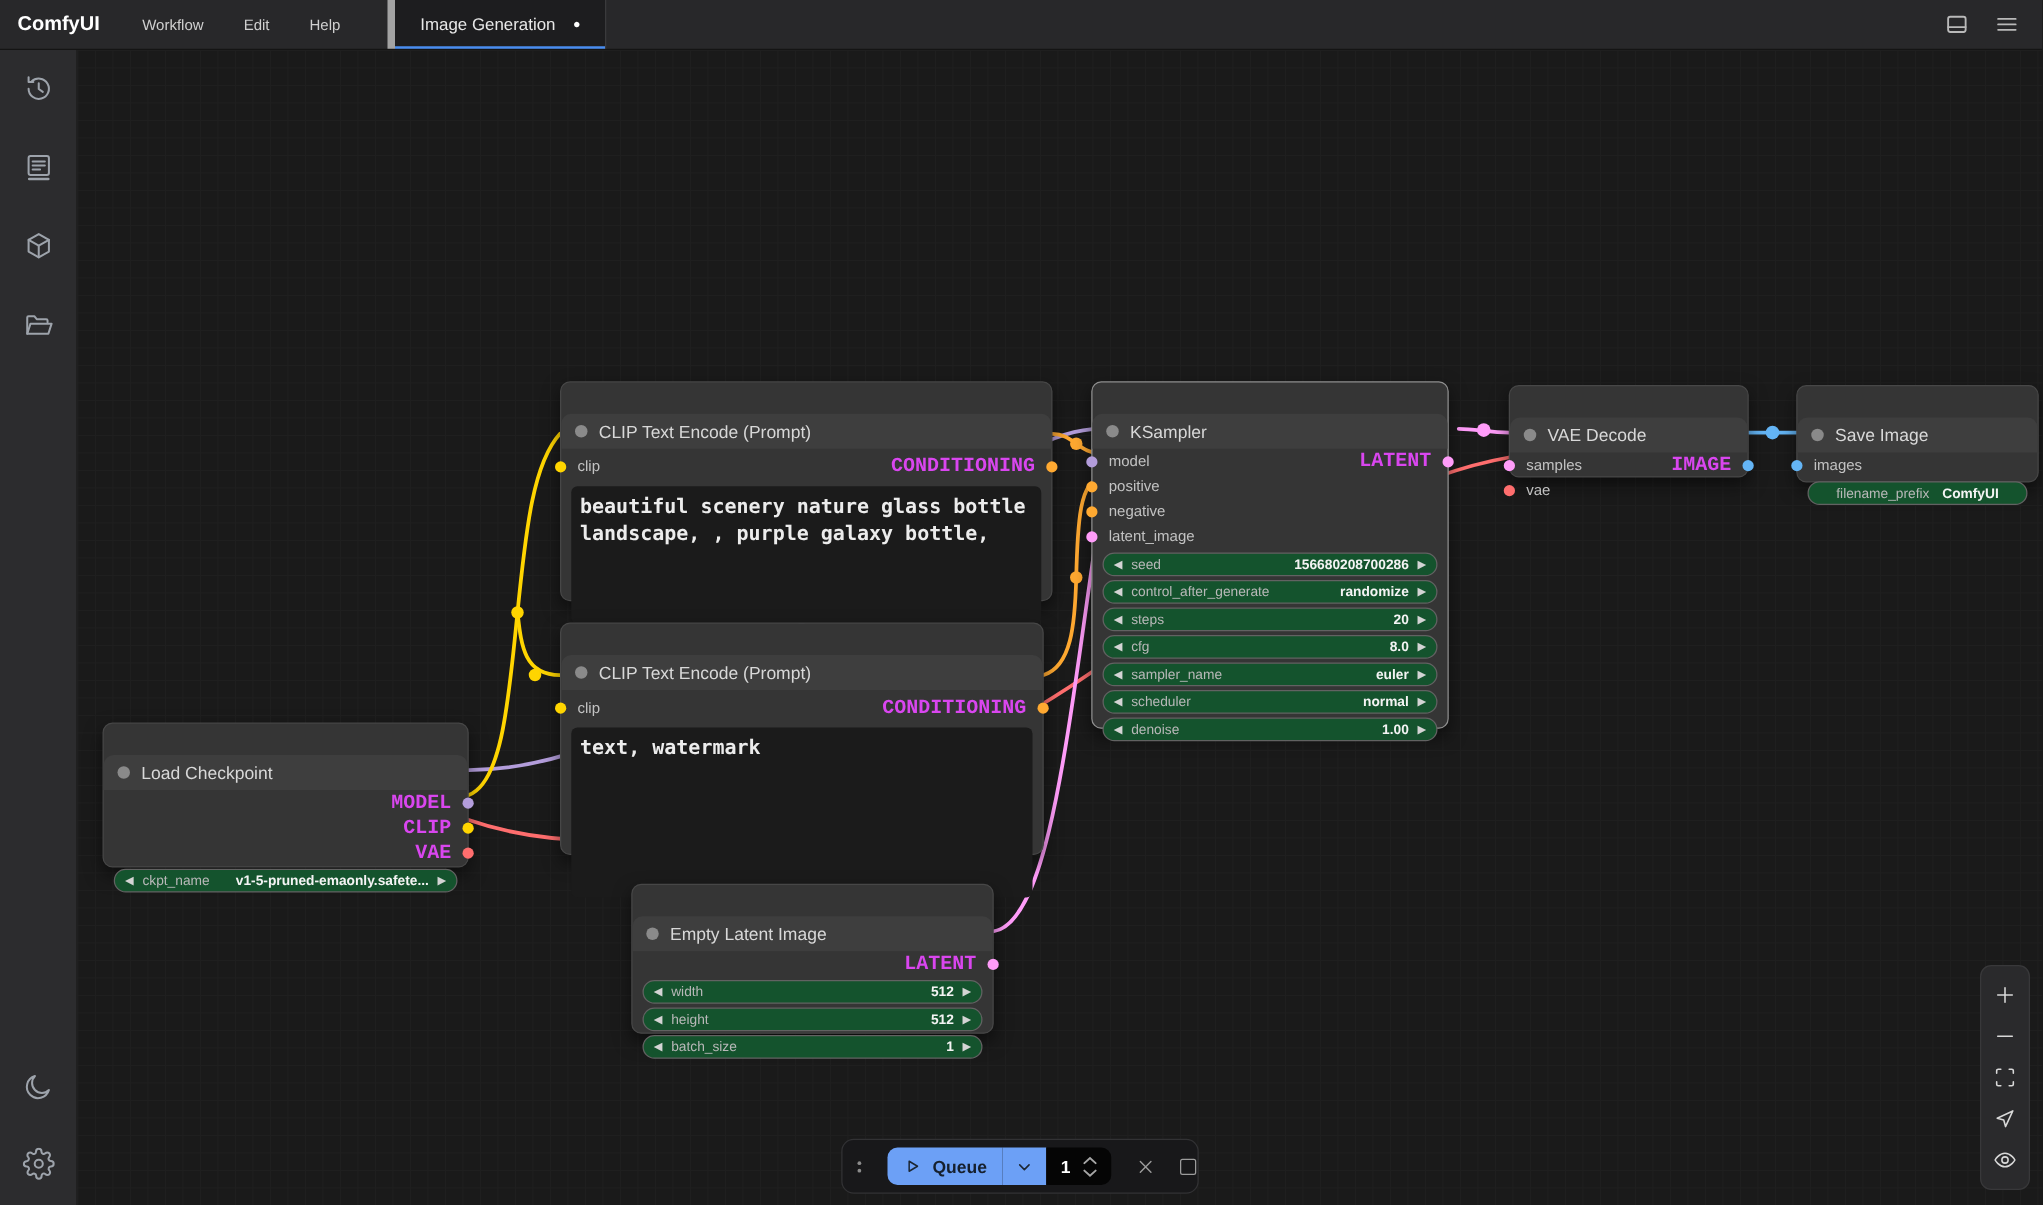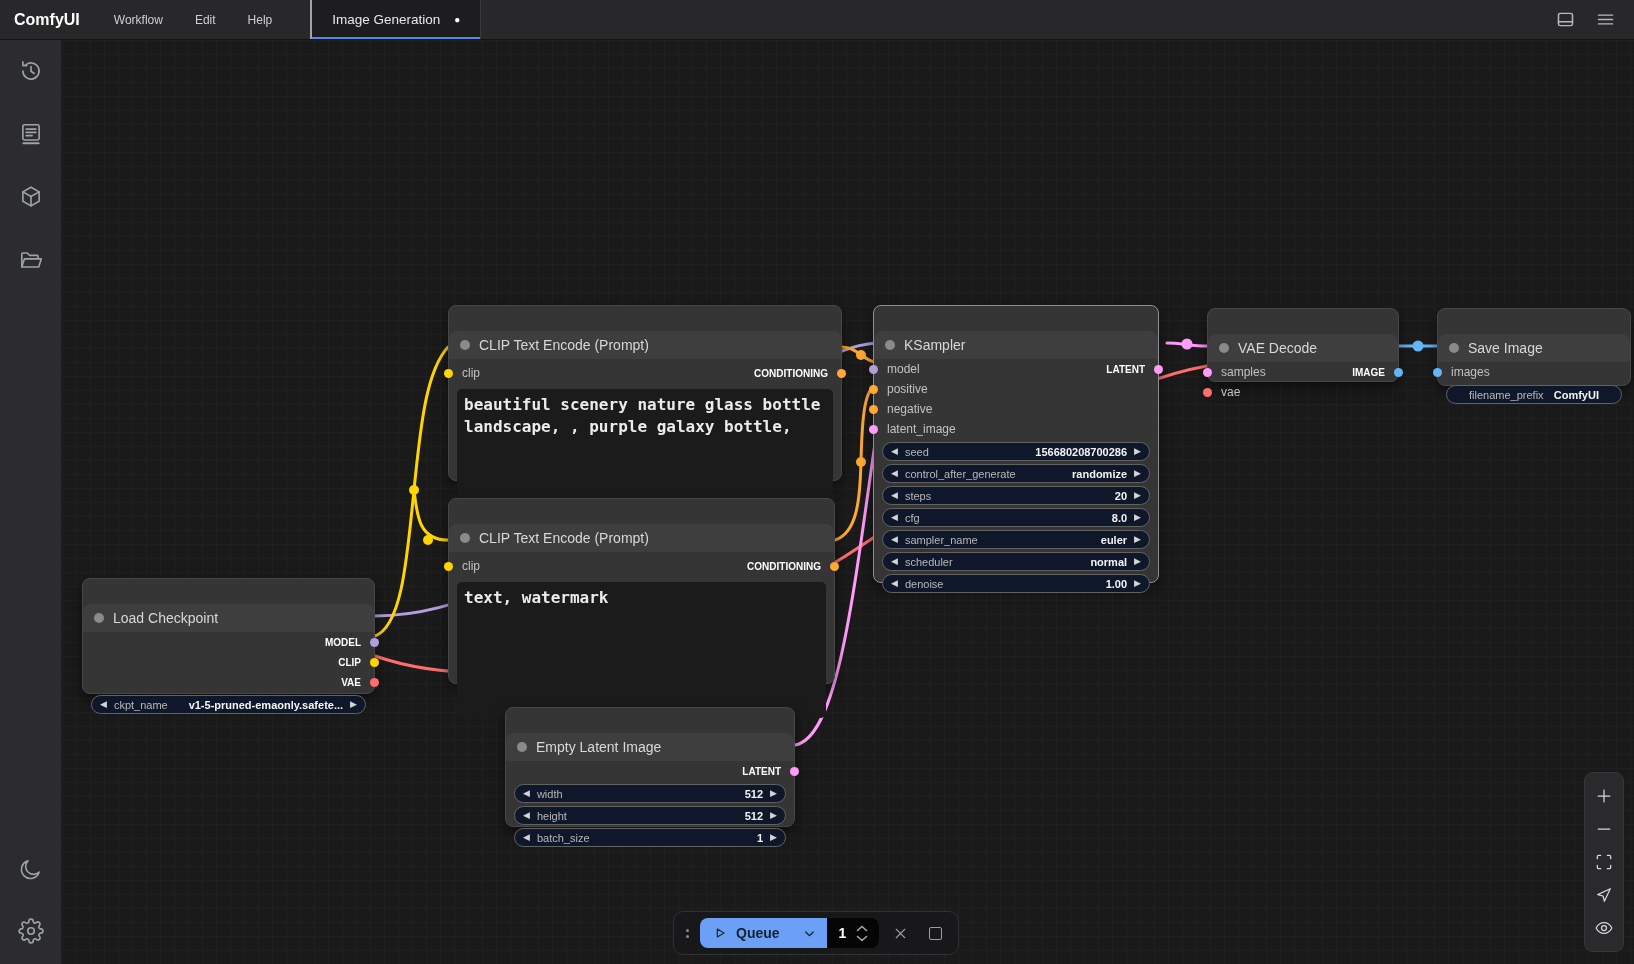--- a/index.html
+++ b/index.html
@@ -16,21 +16,21 @@
   svg.wires { position:absolute; left:0; top:0; width:1634px; height:964px; z-index:1;
               pointer-events:none; }
   svg.wires path { fill:none; stroke-width:3; stroke-linecap:round; }
 
   
   .menubar { position:absolute; left:0; top:0; width:1634px; height:40px; z-index:10;
     background:#28282a; display:flex; align-items:stretch; border-bottom:1px solid #141414; }
   .logo { display:flex; align-items:center; padding:0 18px 0 14px; color:#ffffff;
           font-weight:bold; font-size:16px; }
   .menu-item { display:flex; align-items:center; padding:0 16px; color:#cfcfcf; font-size:12px; cursor:default; }
-  .tab-strip { display:flex; margin-left:22px; border-left:2px solid #a3a3a3; border-right:1px solid #3a3a3c; }
+  .tab-strip { display:flex; margin-left:22px; border-left:6px solid #a3a3a3; border-right:1px solid #3a3a3c; }
   .tab { position:relative; display:flex; align-items:center; gap:14px; padding:0 20px;
          background:#1d1d1f; color:#e8e8e8; font-size:13.5px; min-width:160px; }
   .tab-dot { color:#ffffff; font-size:10px; }
   .tab-underline { position:absolute; left:0; right:0; bottom:0; height:2px; }
   .menubar-right { margin-left:auto; display:flex; align-items:center; gap:10px; padding-right:14px; }
   .bar-icon { width:30px; height:30px; display:flex; align-items:center; justify-content:center; }
   .bar-icon svg { stroke:#b9b9b9; fill:none; stroke-width:1.7; stroke-linecap:round; }
 
   
   .sidebar { position:absolute; left:0; top:40px; width:62px; bottom:0; z-index:10;
@@ -45,39 +45,39 @@
   
   .node { position:absolute; z-index:2; background:#353535; border:1px solid #474747;
           border-radius:8px; box-shadow:0 6px 14px rgba(0,0,0,.5); }
   .node.hl { border-color:#8f8f8f; }
   .node-header { height:28px; display:flex; align-items:center; gap:9px; padding:0 11px;
                  background:#3e3e3e; border-radius:8px 8px 0 0;margin-top:25px; }
   .node-dot { width:10px; height:10px; border-radius:50%; background:#8a8a8a; flex:0 0 auto; }
   .node-title { color:#d8d8d8; font-size:14px; white-space:nowrap; }
   .row { position:relative; height:20px; display:flex; align-items:center; padding:0 13px; }
   .in-label { color:#c2c2c2; font-size:12px; }
-  .out-label { margin-left:auto; color:#ffffff; font-size:10px; font-weight:bold; }
+  .out-label { margin-left:auto; color:#d946ef; font-size:16px; font-weight:bold;font-family:Liberation Mono, monospace; }
   .port { position:absolute; width:9px; height:9px; border-radius:50%; top:50%; margin-top:-4.5px; }
   .port.in  { left:-5px; }
   .port.out { right:-5px; }
-  .widget { height:19px; margin:3px 8px 0 8px; background:#0f172a; border:1px solid #626262;
+  .widget { height:19px; margin:3px 8px 0 8px; background:#14532d; border:1px solid #626262;
             border-radius:10px; display:flex; align-items:center; padding:0 8px;
             font-size:11px; color:#b8b8b8; }
   .widget .arrow { color:#d4d4d4; font-size:9px; line-height:1; }
   .widget .wlabel { margin-left:7px; white-space:nowrap; }
   .widget .wvalue { margin-left:auto; margin-right:7px; color:#f4f4f4; font-weight:bold; white-space:nowrap; }
   .widget.noarrow .wlabel { margin-left:14px; }
   .widget.noarrow .wvalue { margin-right:14px; }
   .node-text { margin:2px 8px 0 8px; background:#1b1b1b; border-radius:5px; padding:5px 7px;
                font-family:"DejaVu Sans Mono", monospace; font-size:16px; font-weight:bold;
                color:#ececec; line-height:1.35; overflow:hidden; }
 
   
   .queue-bar { position:absolute; z-index:5; background:#18181a; border:1px solid #323234;
-               border-radius:10px; display:flex; align-items:center; padding:0 10px; gap:9px; }
+               border-radius:10px; display:flex; align-items:center; padding:0 10px; gap:19px; }
   .drag-dots { display:flex; flex-direction:column; gap:3px; padding:0 2px; }
   .drag-dots i { width:3px; height:3px; border-radius:50%; background:#8b8b8b; }
   .queue-group { display:flex; align-items:stretch; height:30px; }
   .queue-btn { display:flex; align-items:center; gap:8px; padding:0 12px 0 12px; border:none;
                border-radius:8px 0 0 8px; cursor:pointer; }
   .queue-btn span { color:#16202e; font-size:14px; font-weight:bold; }
   .queue-chevron { display:flex; align-items:center; padding:0 10px; border:none;
                    border-radius:0; cursor:pointer; }
   .count-box { display:flex; align-items:center; background:#050505; border-radius:0 8px 8px 0;
                padding:0 6px 0 12px; min-width:52px; }

